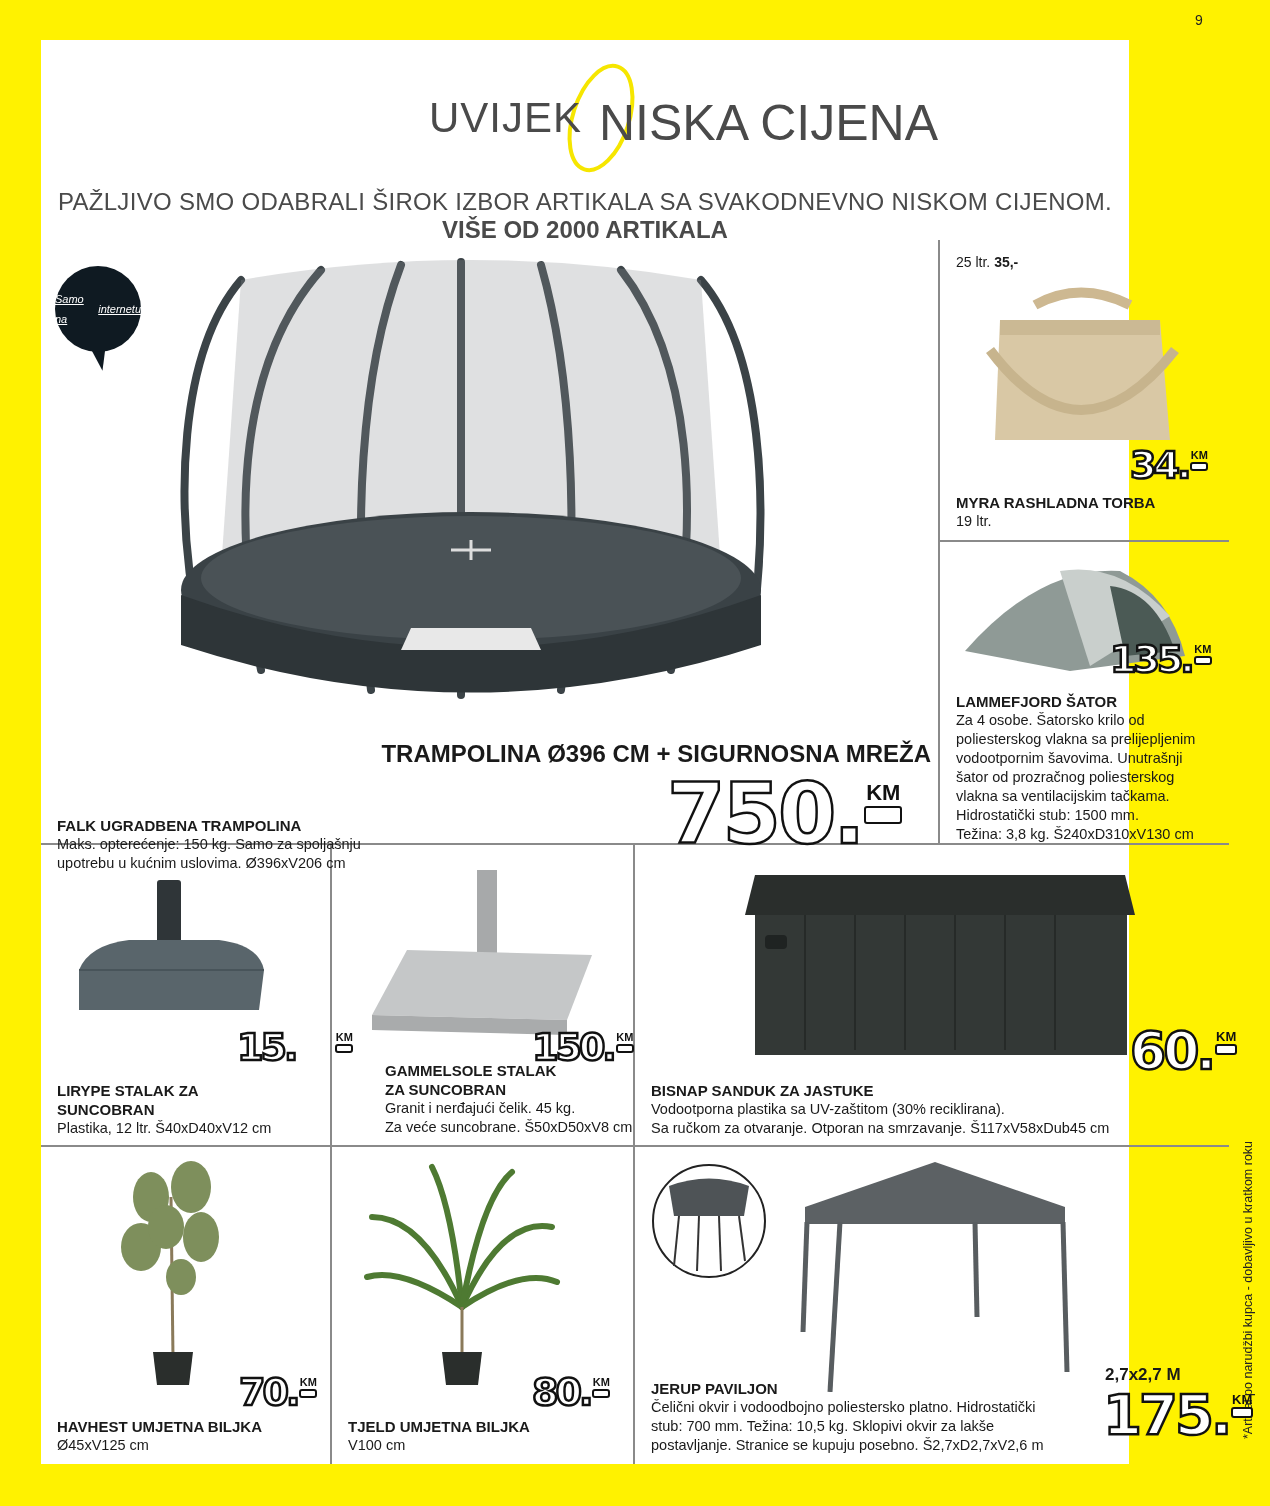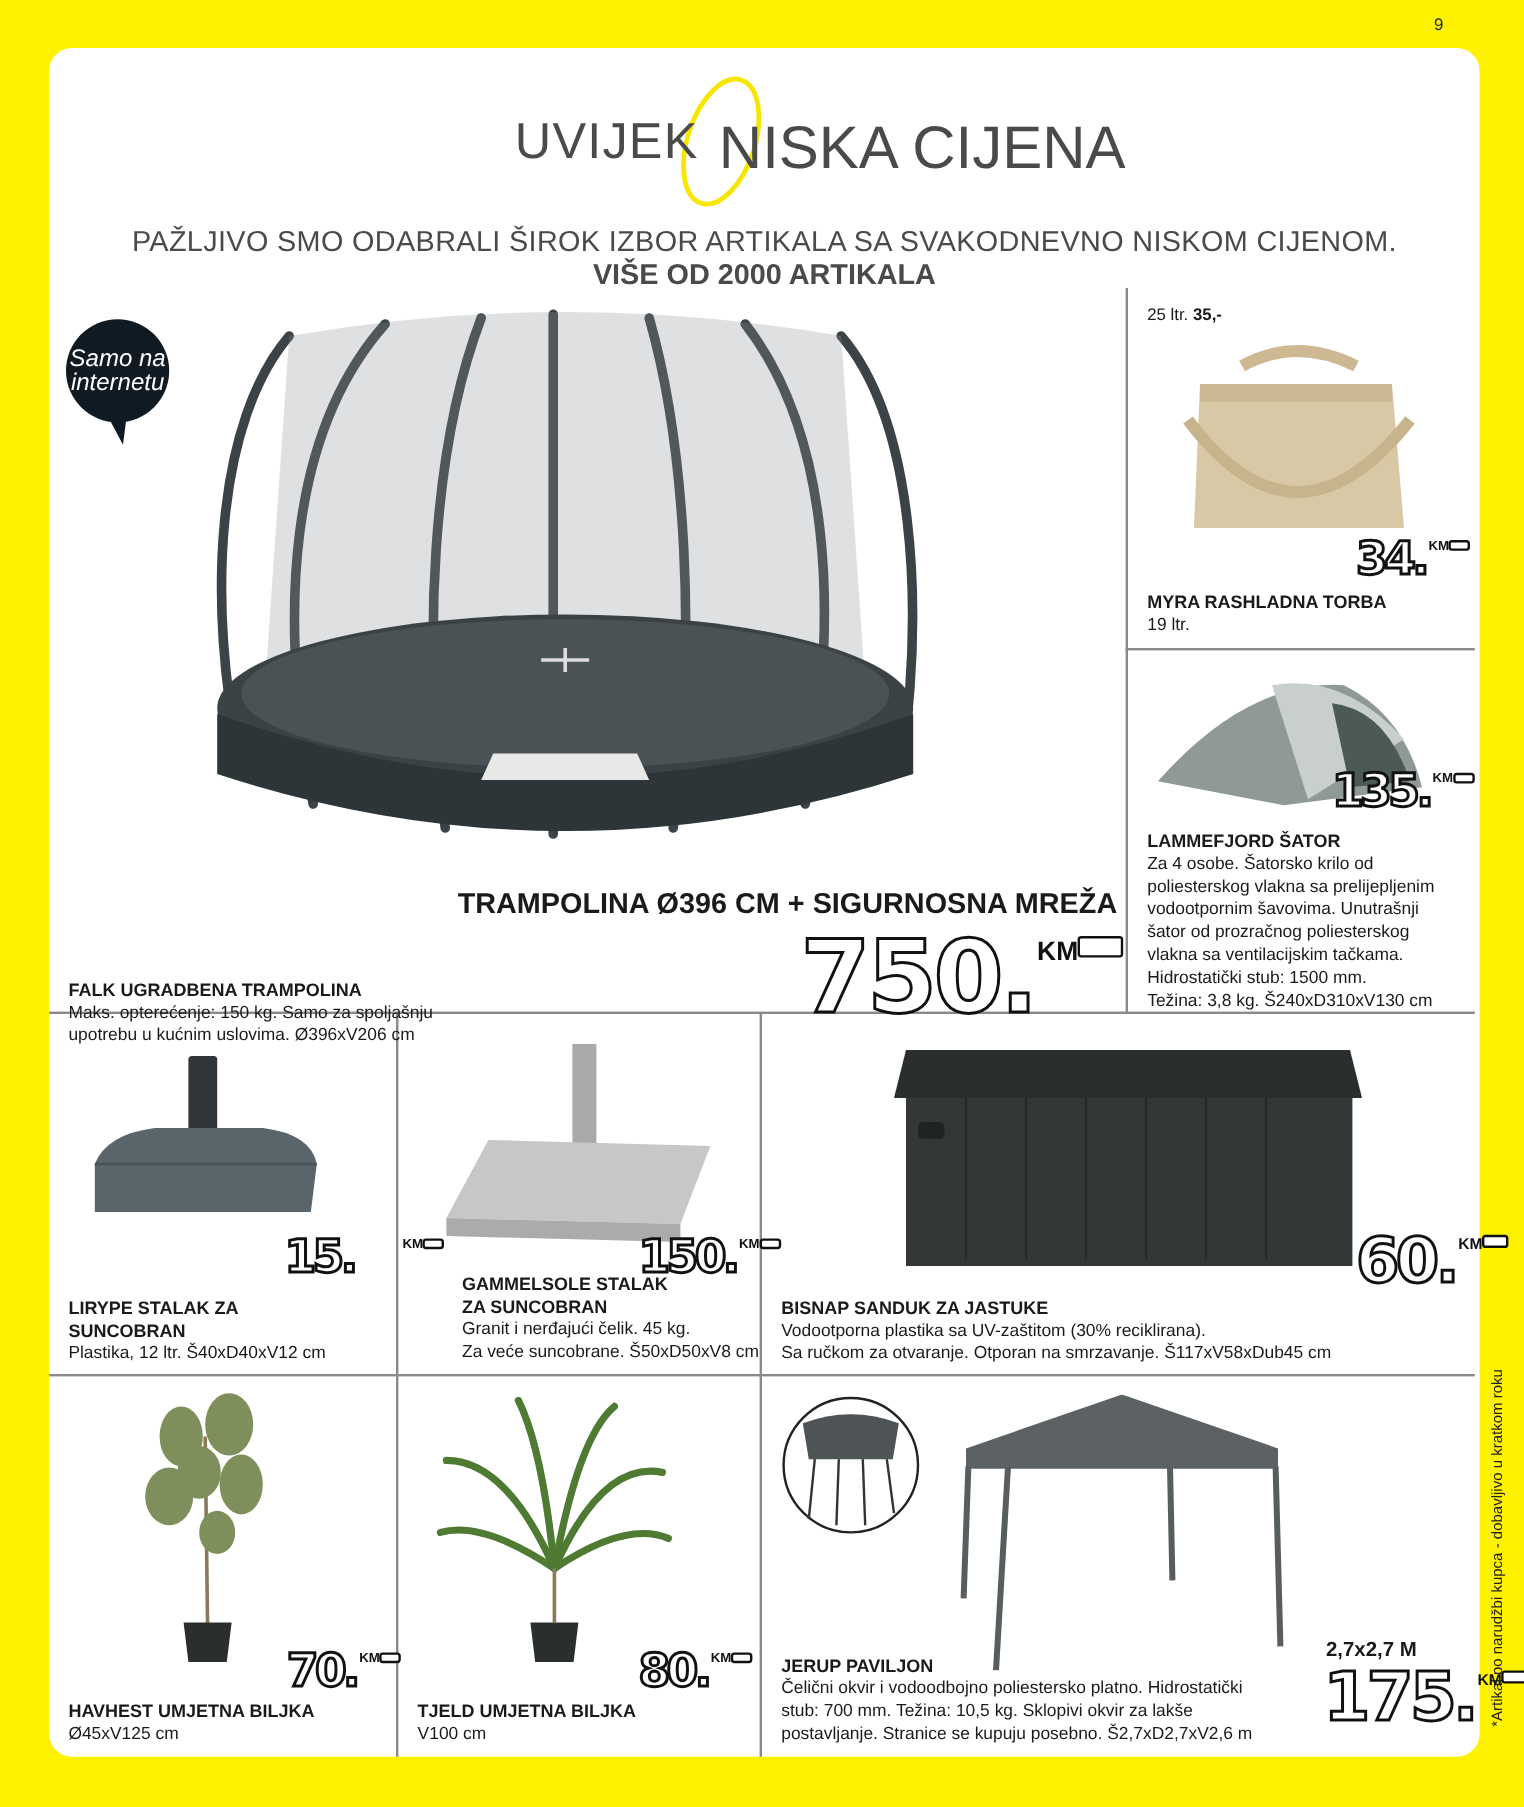--- a/index.html
+++ b/index.html
@@ -10,23 +10,22 @@
     color: #1a1a1a;
     position: relative;
     overflow: hidden;
   }
   .page-number {
     position: absolute; left: 1195px; top: 12px;
     font-size: 14px; color: #222;
   }
   .panel {
     position: absolute; left: 41px; top: 40px;
-    width: 1192px; height: 1424px;
+    width: 1088px; height: 1424px;
     background: #ffffff;
-    border-radius: 19px;
   }
   .side-note {
     position: absolute; left: 1234px; top: 1120px;
     width: 28px; height: 340px;
     writing-mode: vertical-rl; transform: rotate(180deg);
     font-size: 12.5px; color: #222; white-space: nowrap;
     display: flex; align-items: center; justify-content: center;
   }
   
   .brand {
@@ -56,31 +55,31 @@
   
   .cell { position: absolute; }
   .name { font-weight: 700; font-size: 15px; color: #1a1a1a; line-height: 19px; }
   .desc { font-size: 14.5px; color: #1a1a1a; line-height: 19px; }
   .price {
     position: absolute; display: flex; align-items: flex-start;
     font-weight: 900; font-family: "DejaVu Sans", sans-serif;
     color: #ffffff; -webkit-text-stroke: 2.5px #111;
     letter-spacing: -3px; line-height: 1;
   }
-  .price .km-wrap { display: flex; flex-direction: row; align-items: center; margin-left: 2px; }
+  .price .km-wrap { display: flex; flex-direction: column; align-items: center; margin-left: 2px; }
   .price .km {
     font-family: "Liberation Sans", sans-serif; font-weight: 700;
     color: #111; -webkit-text-stroke: 0; letter-spacing: 0; line-height: 1;
   }
   .price .dash { background: #fff; border: 2.5px solid #111; border-radius: 3px; }
   .badge {
     position: absolute; left: 14px; top: 0px; width: 86px; height: 86px;
     background: #0f1a22; border-radius: 50%;
-    color: #fff; font-style: italic; font-size: 20px; line-height: 20px;
-    display: flex; flex-direction: column; align-items: center; justify-content: center;
+    color: #fff; font-style: italic; font-size: 11px; line-height: 20px;
+    display: flex; flex-direction: row; align-items: center; justify-content: center; text-decoration: underline;
   }
   .badge-tail {
     position: absolute; left: 50px; top: 70px; width: 0; height: 0;
     border-left: 6px solid transparent; border-right: 16px solid transparent;
     border-top: 34px solid #0f1a22; transform: rotate(-18deg);
   }
   .img { position: absolute; }
 </style>
 </head>
 <body>

